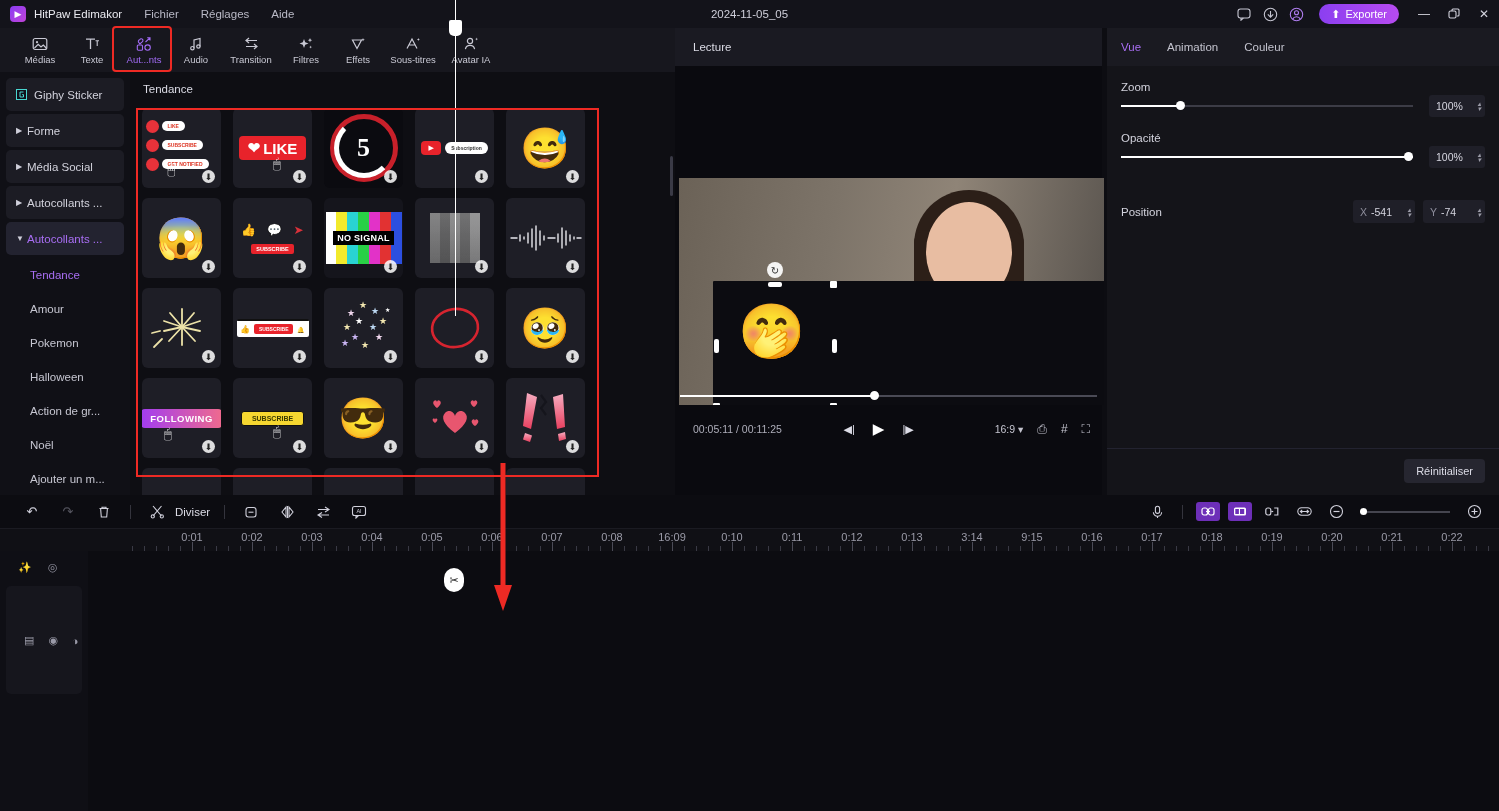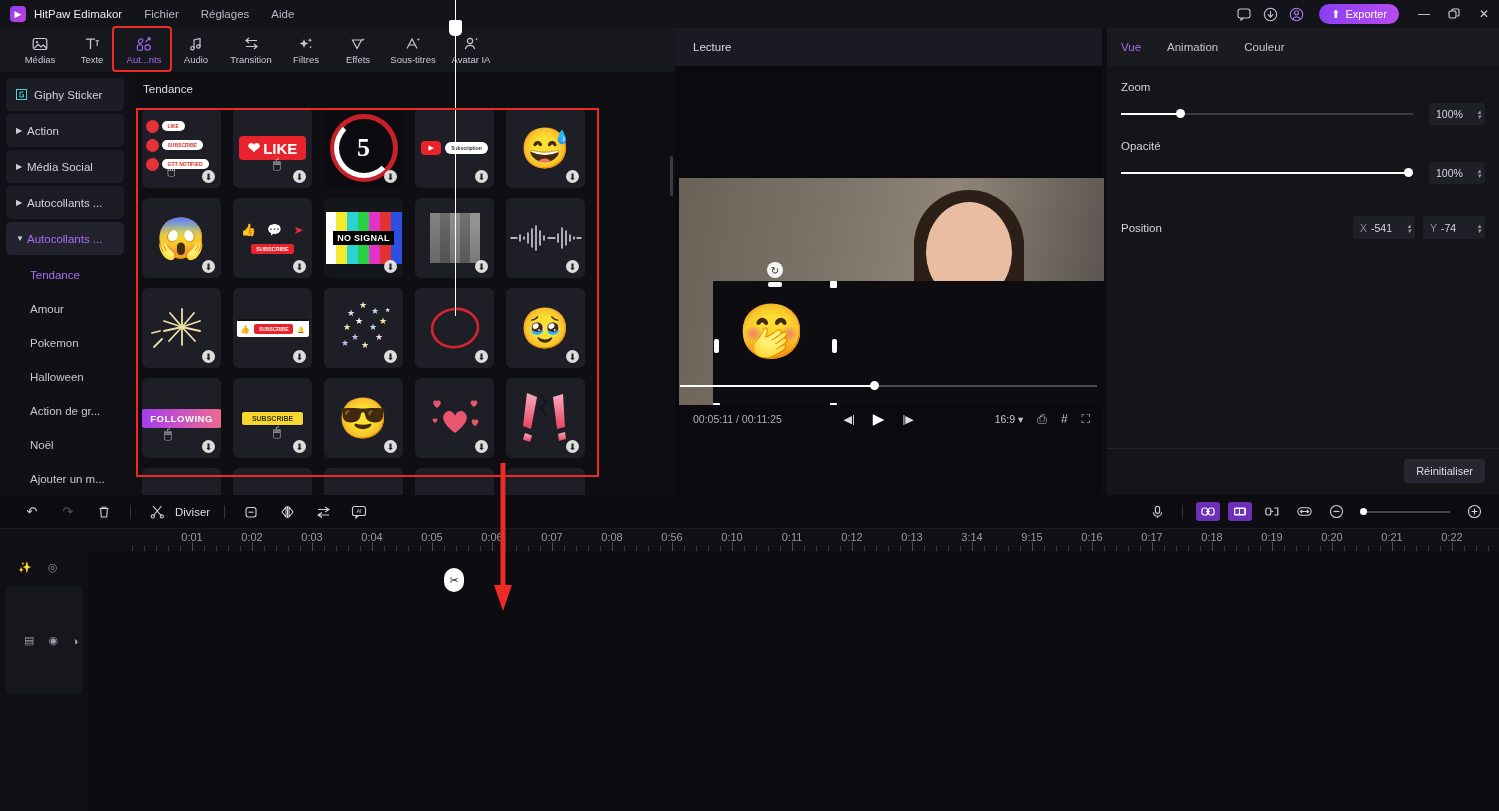--- a/index.html
+++ b/index.html
@@ -157,42 +157,42 @@
   .hndl.tm{left:50%;margin-left:-7px;top:-2.5px;width:14px;height:5px;border-radius:2px;}
   .hndl.bm{left:50%;margin-left:-7px;bottom:-2.5px;width:14px;height:5px;border-radius:2px;}
   .hndl.lm{top:50%;margin-top:-7px;left:-2.5px;width:5px;height:14px;border-radius:2px;}
   .hndl.rm{top:50%;margin-top:-7px;right:-2.5px;width:5px;height:14px;border-radius:2px;}
   .rot{
     position:absolute;left:50%;margin-left:-8px;top:-22px;width:16px;height:16px;
     border-radius:50%;background:rgba(255,255,255,.92);color:#333;font-size:10px;
     display:flex;align-items:center;justify-content:center;
   }
   .pv-emoji{ position:absolute; left:22px; top:20px; font-size:54px; line-height:1;}
-  .pv-controls{ position:absolute; left:0; bottom:14px; width:427px; height:40px;margin-top:28px;}
+  .pv-controls{ position:absolute; left:0; bottom:4px; width:427px; height:40px;margin-top:28px;}
   .scrub{ position:absolute; left:5px; top:-18px; width:417px; height:4px; }
   .scrub-bg{position:absolute;left:0;top:1px;width:100%;height:2px;background:#4a4a55;}
   .scrub-fill{position:absolute;left:0;top:1px;width:195px;height:2px;background:#fff;}
   .scrub-knob{position:absolute;left:190px;top:-3px;width:9px;height:9px;border-radius:50%;
                background:#fff;border:2px solid #fff;}
   .time{ position:absolute; left:18px; top:11px; font-size:10.5px;color:#aeaeba;}
   .pcenter{ position:absolute; left:50%; margin-left:-45px; top:8px; display:flex;gap:18px;align-items:center;}
   .pright{ position:absolute; right:12px; top:10px; display:flex;gap:14px;align-items:center;
            font-size:10.5px;color:#c4c4cf;}
 
   
   .props{
     position:absolute; left:1107px; top:28px; width:392px; height:467px;
     background:#141419;
   }
   .tabs{ height:38px; background:#1a1a21; display:flex;align-items:center;gap:26px;padding-left:14px;}
   .tab{ font-size:11.5px; color:#c3c3ce; cursor:pointer;}
   .tab.active{ color:#a86ef3; }
   .prow{ padding:0 14px; }
   .plabel{ font-size:11.5px;color:#d3d3dd; margin-top:15px;}
-  .slider-row{ display:flex;align-items:center;gap:16px; margin-top:10px;}
+  .slider-row{ display:flex;align-items:center;gap:16px; margin-top:2px;}
   .sl{ position:relative; flex:1; height:10px;}
   .sl-bg{position:absolute;left:0;top:4px;width:100%;height:2px;background:#3c3c46;}
   .sl-fill{position:absolute;left:0;top:4px;height:2px;background:#fff;}
   .sl-knob{position:absolute;top:0;width:9px;height:9px;border-radius:50%;background:#fff;}
   .numbox{
     width:56px;height:22px;background:#1f1f28;border-radius:3px;
     display:flex;align-items:center;justify-content:space-between;
     padding:0 4px 0 7px;font-size:10.5px;color:#d6d6e0;
   }
   .spin{ display:flex;flex-direction:column;line-height:5px;font-size:7px;color:#9a9aa6;}
@@ -251,20 +251,21 @@
 <body>
 
 <div class="app">
 
   <div class="titlebar">
     <div class="logo-box">▶</div>
     <div class="app-name">HitPaw Edimakor</div>
     <div class="menu-item">Fichier</div>
     <div class="menu-item">Réglages</div>
     <div class="menu-item">Aide</div>
+    <div class="title-center">2024-11-05_05</div>
     <div class="tb-right">
       <div class="tb-ic">
         <svg width="14" height="14" viewBox="0 0 14 14">
             <rect x="1" y="2" width="12" height="9" rx="2.5" fill="none" stroke="#c6c6d2" stroke-width="1.1"></rect>
             <path d="M4 11 L4 13.2 L6.4 11" fill="none" stroke="#c6c6d2" stroke-width="1.1"></path>
           </svg>
       </div>
       <div class="tb-ic">
         <svg width="15" height="15" viewBox="0 0 15 15">
             <circle cx="7.5" cy="7.5" r="6.2" fill="none" stroke="#c6c6d2" stroke-width="1.1"></circle>
@@ -389,21 +390,21 @@
       <span style="margin-right:7px;display:inline-flex">
         <svg width="11" height="11" viewBox="0 0 11 11">
             <rect x="0.5" y="0.5" width="10" height="10" fill="#10101a" stroke="#4ad7d1" stroke-width="1"></rect>
             <path d="M7.5 3 H4 V8 H7.5 V5.6 H6.2" fill="none" stroke="#4ad7d1" stroke-width="1"></path>
           </svg>
       </span>
       <span>Giphy Sticker</span>
     </div>
     <div class="side-item card">
       <span class="caret">▶</span>
-      <span>Action</span>
+      <span>Forme</span>
     </div>
     <div class="side-item card">
       <span class="caret">▶</span>
       <span>Média Social</span>
     </div>
     <div class="side-item card">
       <span class="caret">▶</span>
       <span>Autocollants ...</span>
     </div>
     <div class="side-item open">
@@ -967,21 +968,21 @@
         <div class="rtick" style="left: 576px; height: 5px; background: rgb(58, 58, 69);"></div>
         <div class="rtick" style="left: 588px; height: 5px; background: rgb(58, 58, 69);"></div>
         <div class="rtick" style="left: 600px; height: 5px; background: rgb(58, 58, 69);"></div>
         <div class="rtick" style="left: 612px; height: 9px;"></div>
         <div class="rlabel" style="left: 612px;">0:08</div>
         <div class="rtick" style="left: 624px; height: 5px; background: rgb(58, 58, 69);"></div>
         <div class="rtick" style="left: 636px; height: 5px; background: rgb(58, 58, 69);"></div>
         <div class="rtick" style="left: 648px; height: 5px; background: rgb(58, 58, 69);"></div>
         <div class="rtick" style="left: 660px; height: 5px; background: rgb(58, 58, 69);"></div>
         <div class="rtick" style="left: 672px; height: 9px;"></div>
-        <div class="rlabel" style="left: 672px;">0:56</div>
+        <div class="rlabel" style="left: 672px;">16:09</div>
         <div class="rtick" style="left: 684px; height: 5px; background: rgb(58, 58, 69);"></div>
         <div class="rtick" style="left: 696px; height: 5px; background: rgb(58, 58, 69);"></div>
         <div class="rtick" style="left: 708px; height: 5px; background: rgb(58, 58, 69);"></div>
         <div class="rtick" style="left: 720px; height: 5px; background: rgb(58, 58, 69);"></div>
         <div class="rtick" style="left: 732px; height: 9px;"></div>
         <div class="rlabel" style="left: 732px;">0:10</div>
         <div class="rtick" style="left: 744px; height: 5px; background: rgb(58, 58, 69);"></div>
         <div class="rtick" style="left: 756px; height: 5px; background: rgb(58, 58, 69);"></div>
         <div class="rtick" style="left: 768px; height: 5px; background: rgb(58, 58, 69);"></div>
         <div class="rtick" style="left: 780px; height: 5px; background: rgb(58, 58, 69);"></div>

